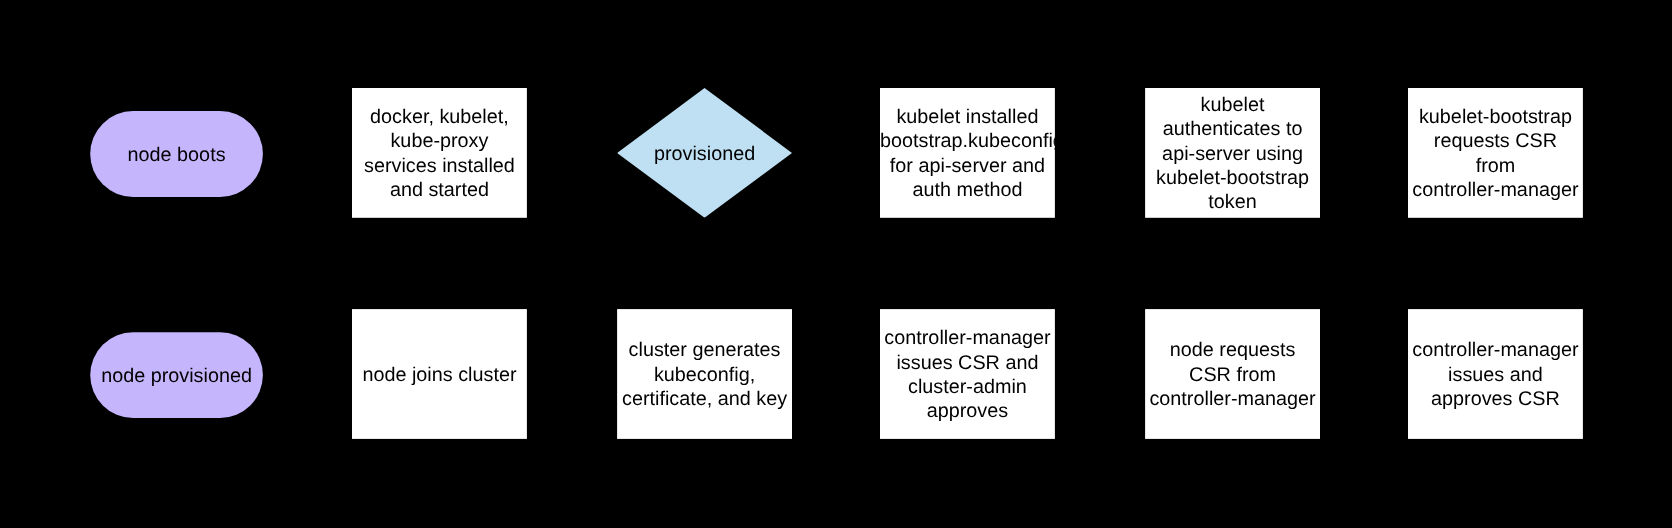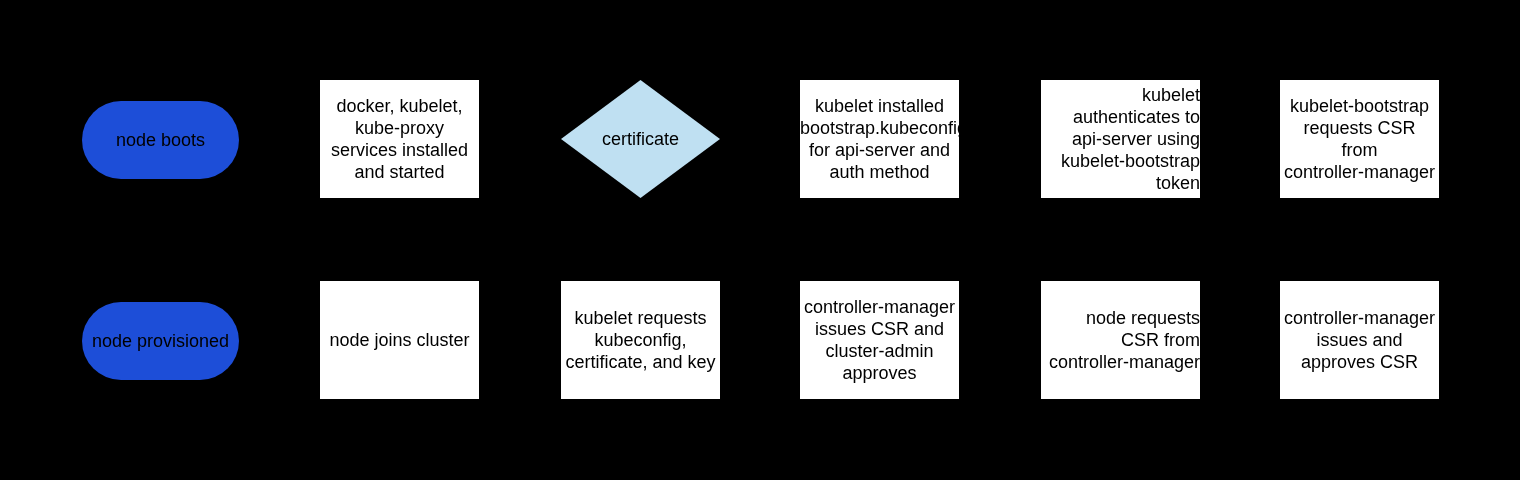--- a/index.html
+++ b/index.html
@@ -24,54 +24,54 @@
     line-height: 22px;
     text-align: center;
   }
   .label { white-space: pre-line; width: 100%; }
   .process { background: #ffffff; }
   .decision {
     background: #bfe0f2;
     clip-path: polygon(50% 0%, 100% 50%, 50% 100%, 0% 50%);
   }
   .terminator {
-    background: #1d4ed8;
+    background: #c4b5fd;
     width: 157px;
     height: 78px;
     border-radius: 39px;
   }
   
   .r0 { top: 80px; }
   .r1 { top: 281px; }
   .terminator.r0 { top: 101px; }
   .terminator.r1 { top: 302px; text-align: center; }
   
   .c0 { left: 82px; }
   .c1 { left: 320px; text-align: center; }
   .c2 { left: 561px; }
   .c3 { left: 800px; }
-  .c4 { left: 1041px; text-align: right; }
+  .c4 { left: 1041px; }
   .c5 { left: 1280px; }
 </style>
 </head>
 <body>
 
 <div class="canvas">
 
   <div class="node terminator r0 c0">
     <span class="label">node boots</span>
   </div>
   <div class="node process r0 c1">
     <span class="label">docker, kubelet,
 kube-proxy
 services installed
 and started</span>
   </div>
   <div class="node decision r0 c2">
-    <span class="label">certificate</span>
+    <span class="label">provisioned</span>
   </div>
   <div class="node process r0 c3">
     <span class="label">kubelet installed
 bootstrap.kubeconfig
 for api-server and
 auth method</span>
   </div>
   <div class="node process r0 c4">
     <span class="label">kubelet
 authenticates to
@@ -86,21 +86,21 @@
 controller-manager</span>
   </div>
 
   <div class="node terminator r1 c0">
     <span class="label">node provisioned</span>
   </div>
   <div class="node process r1 c1">
     <span class="label">node joins cluster</span>
   </div>
   <div class="node process r1 c2">
-    <span class="label">kubelet requests
+    <span class="label">cluster generates
 kubeconfig,
 certificate, and key</span>
   </div>
   <div class="node process r1 c3">
     <span class="label">controller-manager
 issues CSR and
 cluster-admin
 approves</span>
   </div>
   <div class="node process r1 c4">

